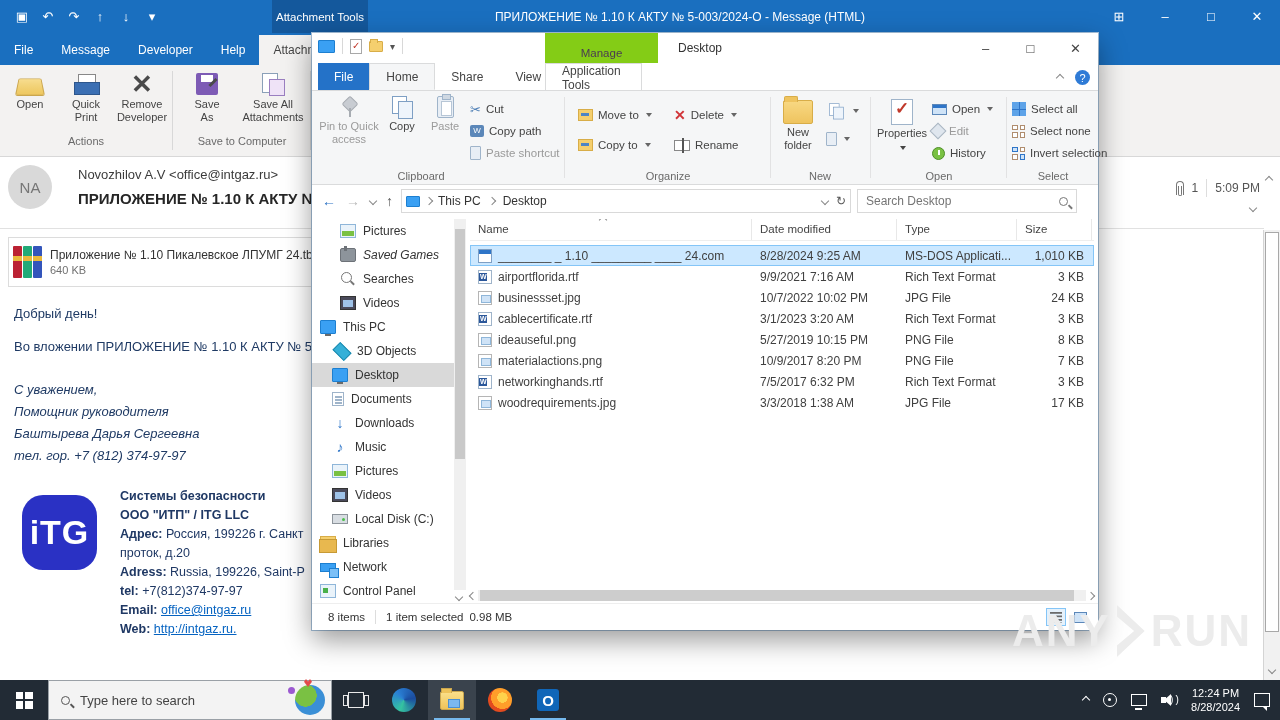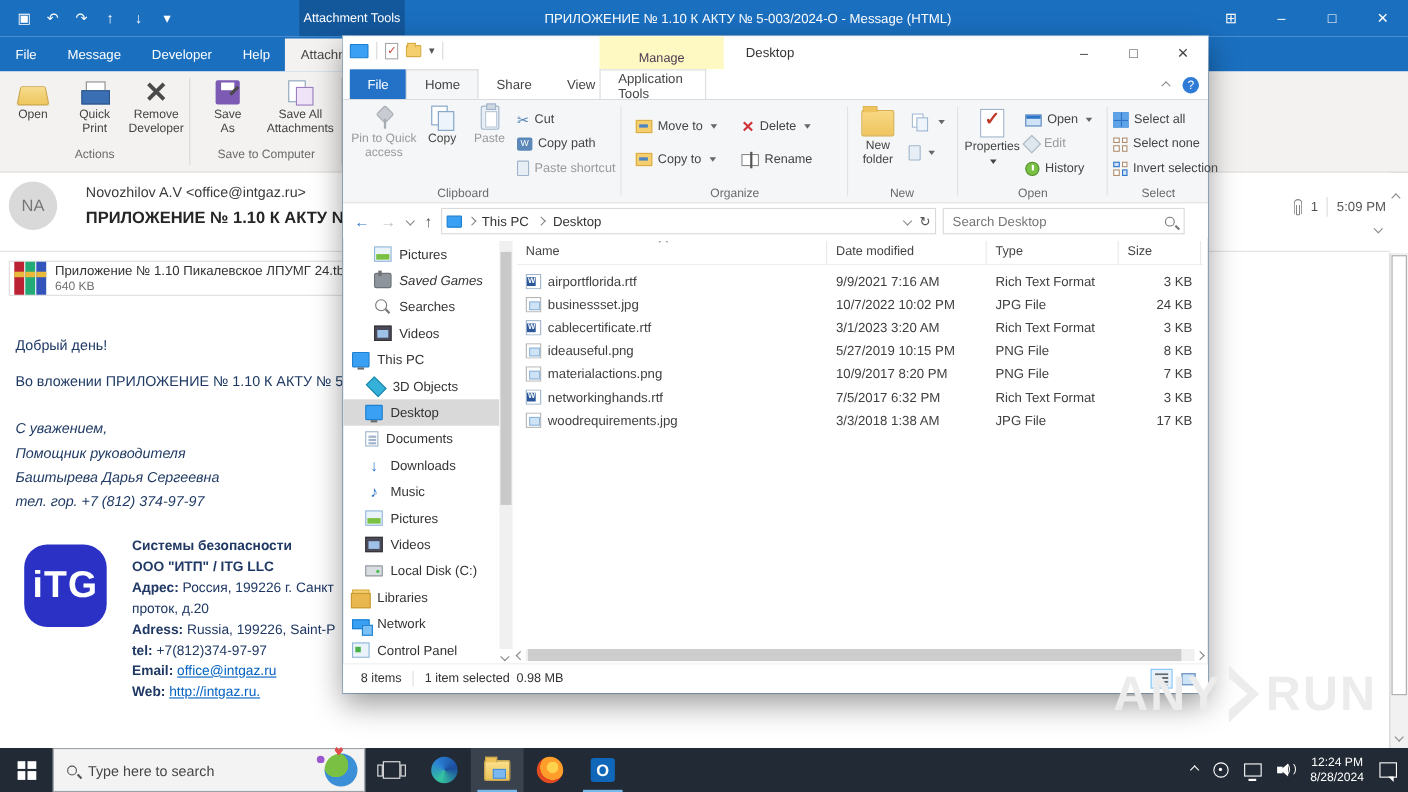--- a/index.html
+++ b/index.html
@@ -51,21 +51,21 @@
   .ol-header { position:absolute; left:0; top:157px; right:16px; height:72px; border-bottom:1px solid #e1e1e1; background:#fff; }
   .ol-avatar { position:absolute; left:8px; top:8px; width:44px; height:44px; border-radius:50%; background:#d9d9d9; color:#767676;
                display:flex; align-items:center; justify-content:center; font-size:15px; }
   .ol-sender { position:absolute; left:78px; top:10px; font-size:13px; color:#3b3b3b; white-space:nowrap; }
   .ol-subject { position:absolute; left:78px; top:33px; font-size:15px; font-weight:bold; color:#262626; white-space:nowrap; }
   .ol-hdr-right { position:absolute; right:4px; top:22px; display:flex; align-items:center; gap:8px; color:#555; font-size:12px; }
   .ic-clip { display:inline-block; width:8px; height:14px; border:1.5px solid #777; border-radius:4px 4px 0 0; border-bottom:none; position:relative; }
   .ic-clip::after { content:""; position:absolute; left:1.5px; top:4px; width:2px; height:9px; border:1.5px solid #777; border-top:none; border-radius:0 0 2px 2px; }
   .ol-hdr-chev { position:absolute; right:8px; top:48px; }
   
-  .ol-attach { position:absolute; left:8px; top:237px; width:304px; height:32px; border:1px solid #dcdcdc; background:#fff; display:flex; align-items:center; overflow:hidden; }
+  .ol-attach { position:absolute; left:8px; top:237px; width:304px; height:50px; border:1px solid #dcdcdc; background:#fff; display:flex; align-items:center; overflow:hidden; }
   .ic-rar { width:32px; height:32px; margin:0 8px 0 4px; display:flex; gap:1px; }
   .ic-rar i { width:9px; height:100%; border-radius:1px; position:relative; }
   .ic-rar i:nth-child(1){ background:#b23; } .ic-rar i:nth-child(2){ background:#2a7; } .ic-rar i:nth-child(3){ background:#35b; }
   .ic-rar i::after { content:""; position:absolute; left:0; right:0; top:10px; height:5px; background:#e9b93c; }
   .ol-attach-name { font-size:12px; color:#333; white-space:nowrap; }
   .ol-attach-size { font-size:11px; color:#707070; margin-top:2px; }
   
   .ol-body { position:absolute; left:14px; top:300px; width:300px; color:#1f3a64; font-size:13px; white-space:nowrap; overflow:visible; }
   .ol-body .ln { margin-bottom:0; }
   .g1 { position:absolute; top:6px; }
@@ -91,21 +91,21 @@
   #explorer { position:absolute; left:312px; top:33px; width:786px; height:597px; background:#fff;
               box-shadow:0 10px 26px rgba(0,0,0,.4), 0 0 0 1px #a9c4de; }
   .ex-titlebar { position:absolute; left:0; top:0; right:0; height:30px; background:#fff; }
   .ex-qat { position:absolute; left:6px; top:5px; display:flex; align-items:center; gap:7px; }
   .ex-qat .vsep { width:1px; height:16px; background:#d8d8d8; }
   .ic-mini-monitor { width:17px; height:13px; background:#3aa0f3; border:1px solid #1d7fd0; border-radius:1px; }
   .ic-doc-check { width:12px; height:15px; background:#fff; border:1px solid #a8a8a8; position:relative; }
   .ic-doc-check::after { content:"\2713"; position:absolute; left:1px; top:0px; color:#c0392b; font-size:10px; }
   .ic-mini-folder { width:14px; height:11px; background:#f5cf6e; border:1px solid #d8ad48; border-radius:1px; position:relative; }
   .ic-mini-folder::before { content:""; position:absolute; left:0; top:-3px; width:6px; height:3px; background:#f5cf6e; border:1px solid #d8ad48; border-bottom:none; }
-  .ex-manage { position:absolute; left:233px; top:0; width:113px; height:30px; background:#fef9c3; color:#4b3a52;
+  .ex-manage { position:absolute; left:233px; top:0; width:113px; height:30px; background:#84cc16; color:#4b3a52;
                display:flex; align-items:flex-end; justify-content:center; padding-bottom:4px; font-size:11.5px; }
   .ex-title { position:absolute; left:352px; top:0; height:30px; display:flex; align-items:center; font-size:12px; color:#333; padding-left:14px; }
   .ex-winbtns { position:absolute; right:0; top:0; height:30px; display:flex; }
   .ex-winbtns > div { width:45px; height:30px; display:flex; align-items:center; justify-content:center; color:#444; font-size:13px; }
   .ex-tabs { position:absolute; left:0; top:30px; right:0; height:28px; background:#fff; border-bottom:1px solid #dadbdc; display:flex; align-items:stretch; }
   .ex-tab { padding:6px 16px; font-size:12px; color:#444; display:flex; align-items:center; }
   .ex-tab.file { background:#2472c8; color:#fff; margin-left:6px; }
   .ex-tab.active { border:1px solid #dadbdc; border-bottom:1px solid #f5f6f7; background:#f5f6f7; }
   .ex-tab.apptools { position:absolute; left:233px; top:0; width:97px; height:28px; justify-content:center; border:1px solid #dadbdc; border-bottom:none; }
   .ex-tabs-right { position:absolute; right:8px; top:7px; display:flex; align-items:center; gap:12px; }
@@ -651,20 +651,29 @@
       <div class="fl-header">
         <div class="col col-name">
           <span>Name</span>
           <span class="chev up gray sort-caret"></span>
         </div>
         <div class="col col-date">Date modified</div>
         <div class="col col-type">Type</div>
         <div class="col col-size">Size</div>
       </div>
       <div class="fl-rows">
+        <div class="frow sel">
+          <div class="c c1">
+              <span class="fi fi-dos"></span>
+              <span>________ _ 1.10 _________ ____ 24.com</span>
+            </div>
+          <div class="c c2">8/28/2024 9:25 AM</div>
+          <div class="c c3">MS-DOS Applicati...</div>
+          <div class="c c4">1,010 KB</div>
+        </div>
         <div class="frow">
           <div class="c c1">
               <span class="fi fi-rtf"></span>
               <span>airportflorida.rtf</span>
             </div>
           <div class="c c2">9/9/2021 7:16 AM</div>
           <div class="c c3">Rich Text Format</div>
           <div class="c c4">3 KB</div>
         </div>
         <div class="frow">

